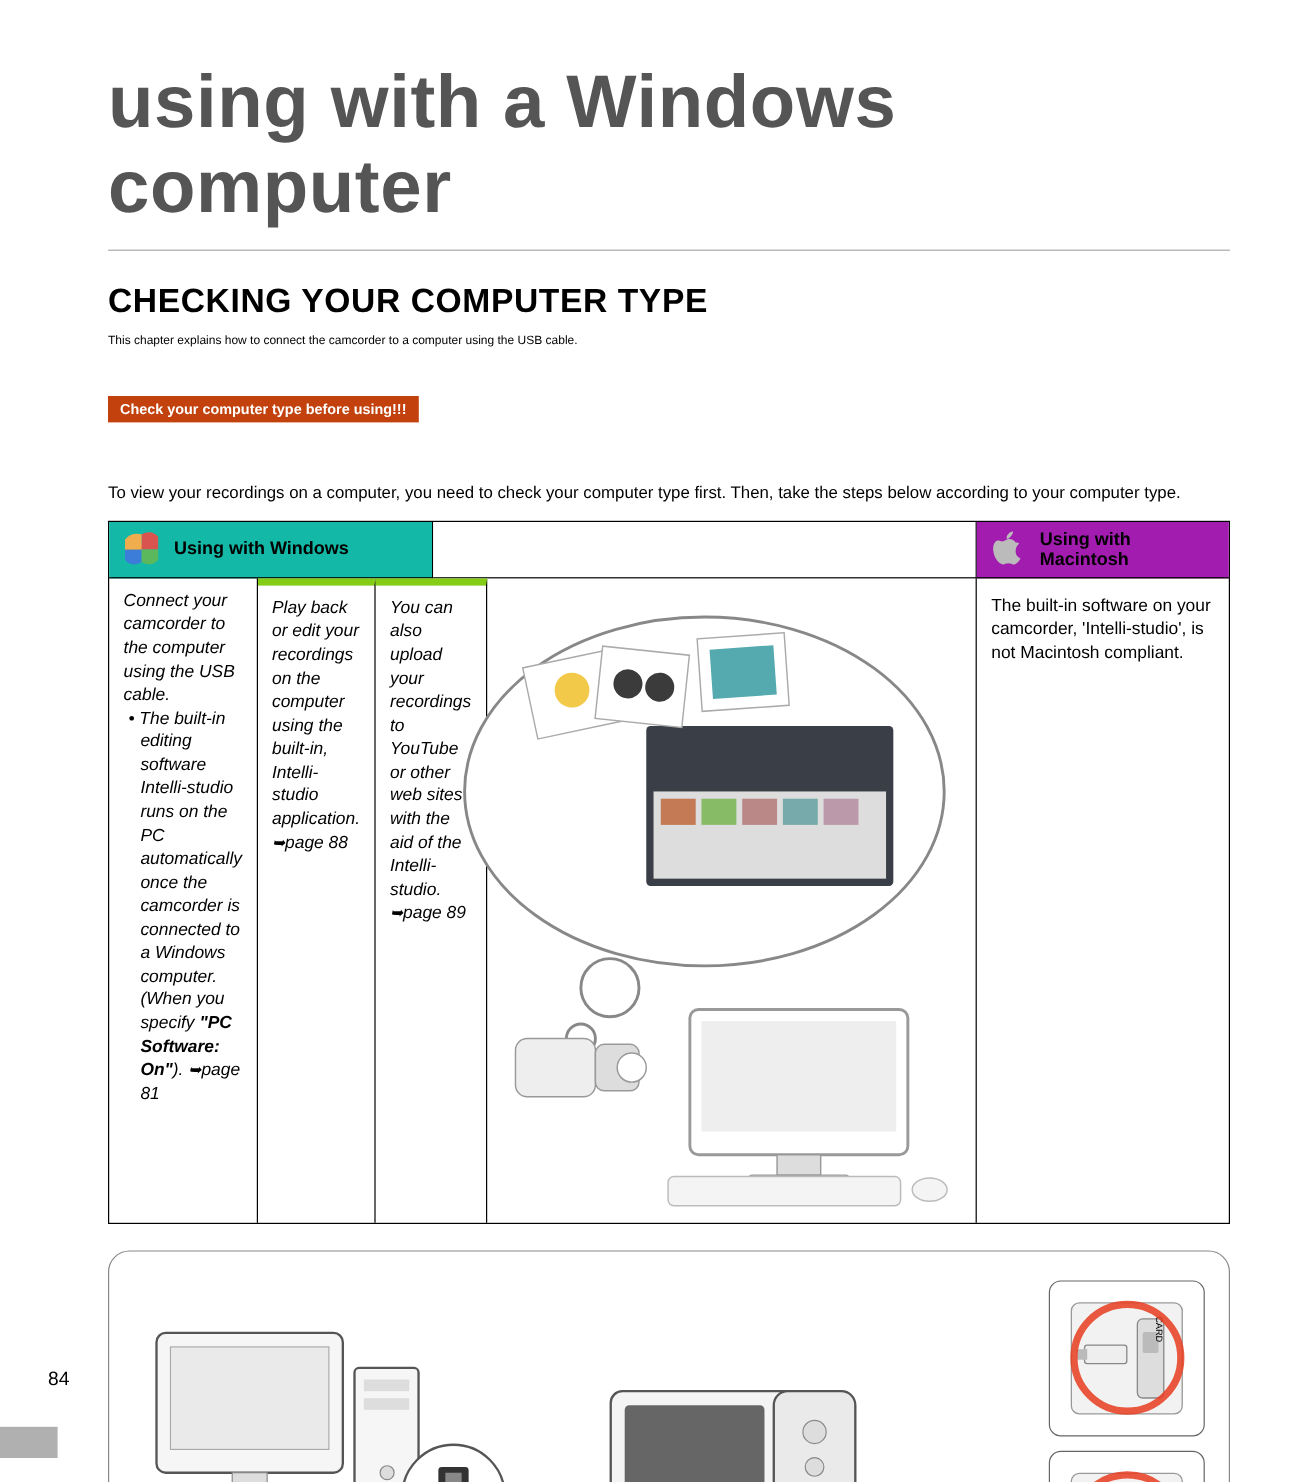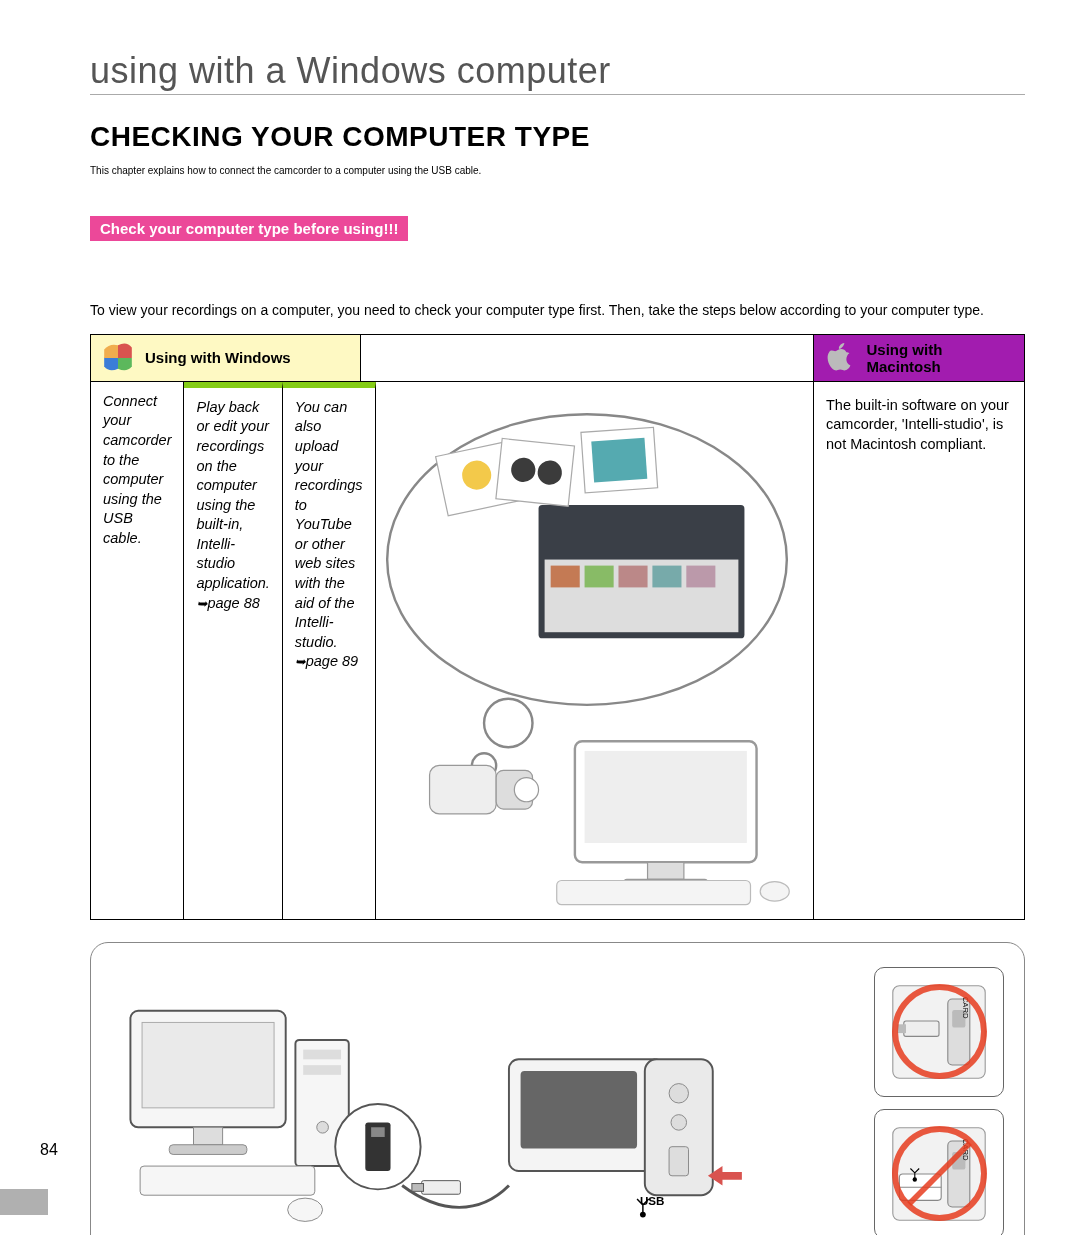--- a/index.html
+++ b/index.html
@@ -8,47 +8,47 @@
     background: #fff;
     width: 1080px;
     height: 1235px;
     position: relative;
     color: #000;
   }
   .page {
     padding: 50px 55px 30px 90px;
   }
   .chapter-title {
-    font-size: 36px;
-    font-weight: 400;
+    font-size: 62px;
+    font-weight: 700;
     color: #555;
     letter-spacing: 0.5px;
     border-bottom: 1px solid #aaa;
-    padding-bottom: 2px;
+    padding-bottom: 16px;
     margin-bottom: 26px;
     font-family: "Helvetica Neue", Arial, sans-serif;
   }
   .section-heading {
     font-size: 28px;
     font-weight: bold;
     margin-bottom: 12px;
     letter-spacing: 0.5px;
   }
   .intro-small {
     font-size: 10px;
     margin-bottom: 40px;
   }
   .banner {
     display: inline-block;
-    background: #ec4899;
+    background: #c2410c;
     color: #fff;
     font-weight: bold;
-    font-size: 15px;
+    font-size: 12px;
     padding: 4px 10px;
-    margin-bottom: 24px;
+    margin-bottom: 13px;
   }
   .lead {
     font-size: 14px;
     line-height: 1.35;
     margin-bottom: 14px;
     margin-top: 36px;
   }
   .tri-table {
     display: grid;
     grid-template-columns: 270px 1fr 210px;
@@ -56,21 +56,21 @@
   }
   .col-header {
     display: flex;
     align-items: center;
     gap: 10px;
     padding: 6px 10px;
     font-weight: bold;
     font-size: 15px;
     border-bottom: 1px solid #000;
   }
-  .col-header.win { background: #fef9c3; border-right: 1px solid #000; }
+  .col-header.win { background: #14b8a6; border-right: 1px solid #000; }
   .col-header.mid { background: #fff; border-right: 1px solid #000; }
   .col-header.mac { background: #a21caf; }
   .icon-box { width: 34px; height: 34px; display: flex; align-items: center; justify-content: center; }
   .win-col { display: flex; flex-direction: row; font-style: italic; }
   .win-block { padding: 10px 12px; font-size: 14.5px; line-height: 1.35; border-right: 1px solid #000; }
   .win-block + .win-block { border-top: 6px solid #84cc16; }
   .bullet { margin-left: 14px; text-indent: -10px; }
   .bullet::before { content: "• "; }
   .bold { font-weight: bold; }
   .pageref::before { content: "➥"; font-size: 13px; }
@@ -166,20 +166,23 @@
           <path d="M22 10c-1-2-3-3-5-3-3 0-4 2-6 2s-4-2-6 1c-3 4-1 12 3 16 1 1 3 2 4 2s2-1 4-1 3 1 4 1 3-1 4-2c1-1 2-3 2-3-3-1-4-4-4-6s1-5 3-6c-1-1-2-1-3-1z" fill="#bbb"></path>
           <path d="M18 5c1-1 2-3 2-4-2 0-3 1-4 2-1 1-2 3-1 4 1 0 2-1 3-2z" fill="#bbb"></path>
         </svg>
       </span>
       <span>Using with Macintosh</span>
     </div>
 
     <div class="win-col">
       <div class="win-block">
         <div>Connect your camcorder to the computer using the USB cable.</div>
+        <div class="bullet">
+          <span>The built-in editing software Intelli-studio runs on the PC automatically once the camcorder is connected to a Windows computer. (When you specify </span><span class="bold">"PC Software: On"</span><span>). </span><span class="pageref">page 81</span>
+        </div>
       </div>
       <div class="win-block">
         <span>Play back or edit your recordings on the computer using the built-in, Intelli-studio application.</span>
         <br><span class="pageref">page 88</span>
       </div>
       <div class="win-block">
         <span>You can also upload your recordings to YouTube or other web sites with the aid of the Intelli-studio. </span><span class="pageref">page 89</span>
       </div>
     </div>
 

